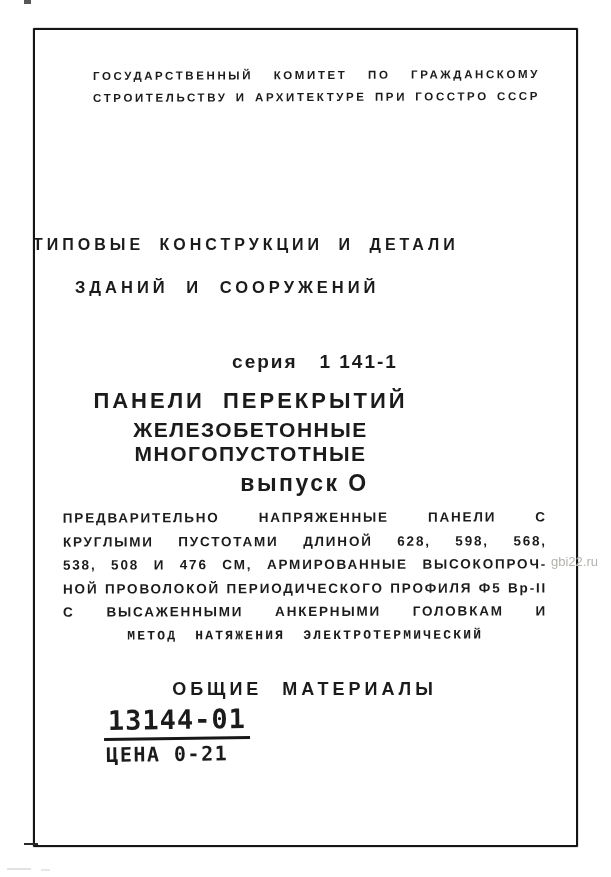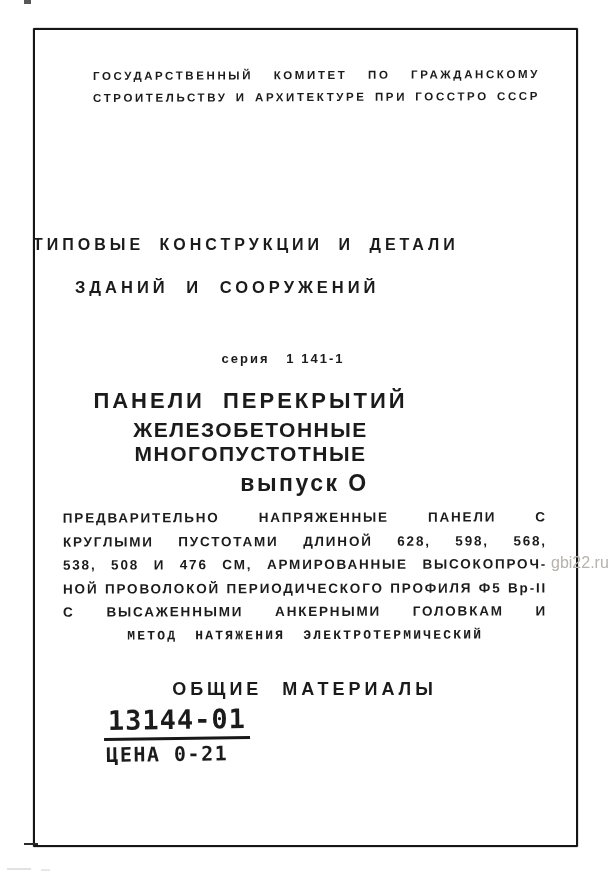--- a/index.html
+++ b/index.html
@@ -36,22 +36,22 @@
   .main-title .t1 {
     font-size:16px; font-weight:700; letter-spacing:4px; word-spacing:7px;
   }
   .main-title .t2 {
     margin-top:24px;
     font-size:16.5px; font-weight:700; letter-spacing:4px; word-spacing:9px;padding-left:42px;
   }
   
   .series {
     position:absolute; left:33px; top:351px; width:500px;
-    text-align:center; font-size:13px; font-weight:700;
-    letter-spacing:2px; white-space:pre;
+    text-align:center; font-size:19px; font-weight:700;
+    letter-spacing:2px; white-space:pre;padding-left:32px;
   }
   
   .subject { position:absolute; left:33px; top:388px; width:435px; text-align:center; }
   .subject .s1 {
     font-size:22px; font-weight:700; letter-spacing:3px; word-spacing:9px;
   }
   .subject .s2 {
     margin-top:4px;
     font-size:21px; font-weight:700; letter-spacing:1.5px; word-spacing:4px;
   }
@@ -88,21 +88,21 @@
     font-size:27px; letter-spacing:1px; padding:0 4px 2px 4px;
     border-bottom:3.5px solid #181818;
   }
   .stamp .price {
     margin-top:2px; padding-left:2px;
     font-size:20px; letter-spacing:1.5px;
   }
   
   .watermark {
     position:absolute; left:551px; top:554px;
-    font-size:16px; color:#b6b2ac; letter-spacing:0;
+    font-size:13px; color:#b6b2ac; letter-spacing:0;
     font-weight:400; z-index:4;
   }
   
   .speck-top { position:absolute; left:24px; top:0; width:7px; height:4px; background:#3a3a3a; opacity:.85; }
   .noise-a { position:absolute; left:7px; top:868px; width:24px; height:2px; background:#e2e2e0; }
   .noise-b { position:absolute; left:41px; top:869px; width:9px; height:2px; background:#e8e8e6; }
 </style>
 </head>
 <body>
 

